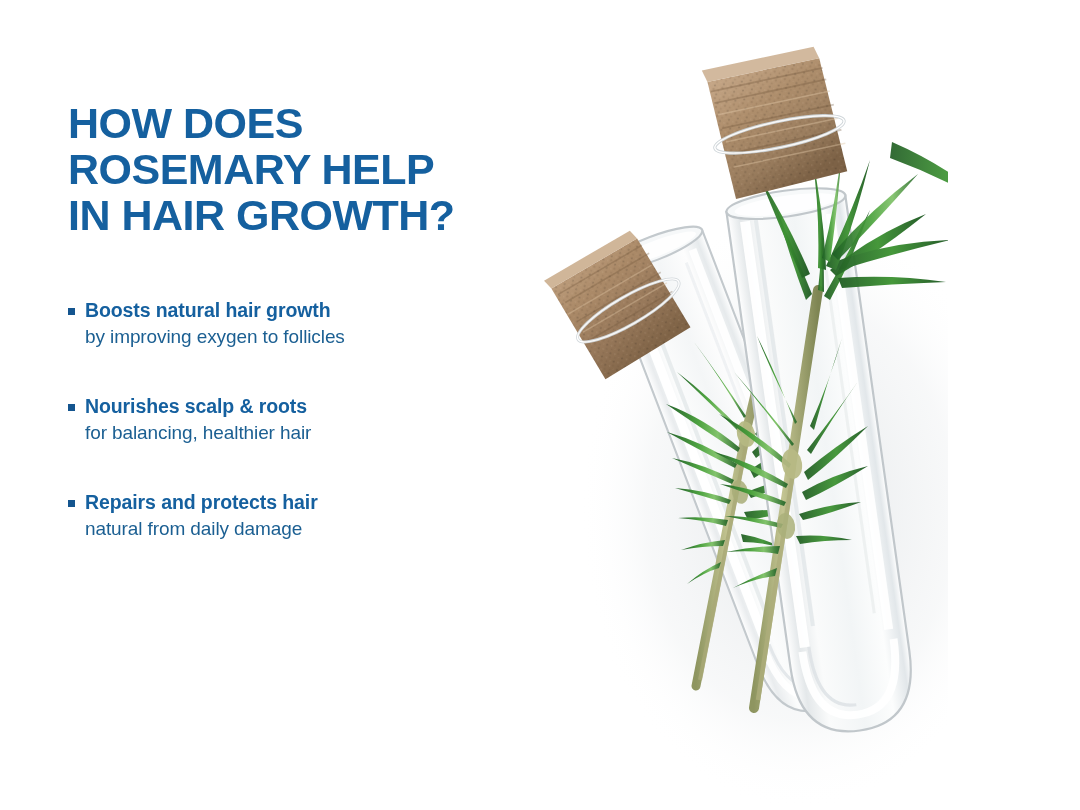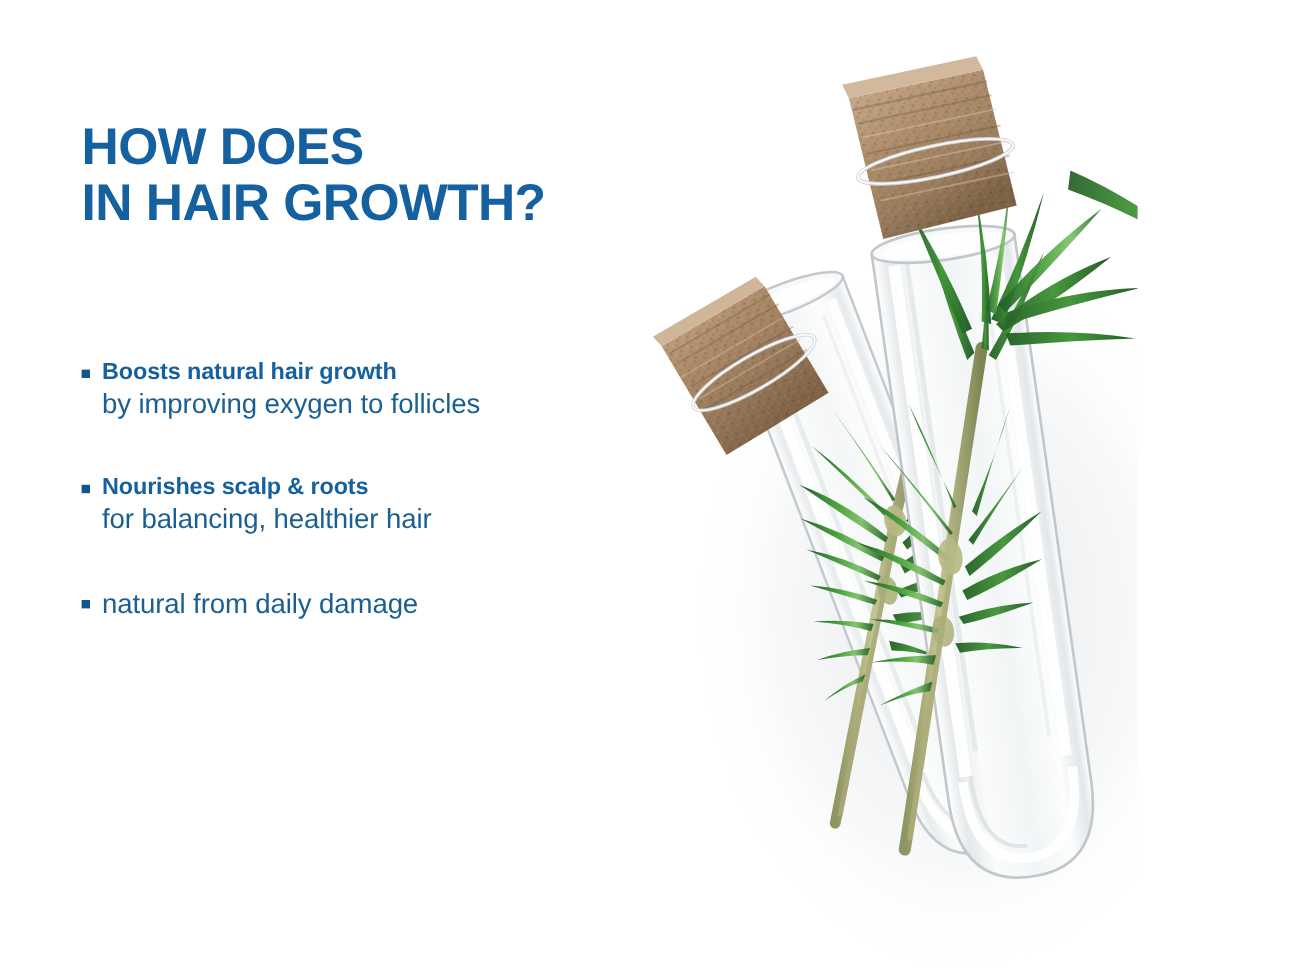--- a/index.html
+++ b/index.html
@@ -64,21 +64,21 @@
   .benefit-title {
     display: block;
     font-size: 19.5px;
     line-height: 25px;
     font-weight: bold;
     color: #15609f;
     letter-spacing: -0.1px;
   }
   .benefit-sub {
     display: block;
-    font-size: 23px;
+    font-size: 19px;
     line-height: 27px;
     font-weight: normal;
     color: #1b5f92;
     letter-spacing: -0.1px;
   }
 
   
   .photo {
     position: absolute;
     left: 500px;
@@ -91,20 +91,21 @@
   .photo svg { display: block; }
 </style>
 </head>
 <body>
 
 <div id="infographic">
 
   <div class="text-col">
     <h1 class="headline">
       <span class="hl-line">HOW DOES</span>
+      <span class="hl-line">ROSEMARY HELP</span>
       <span class="hl-line">IN HAIR GROWTH?</span>
     </h1>
   </div>
 
   <div class="benefit-list">
 
     <div class="benefit">
       <span class="bullet-square"></span>
       <span class="benefit-title">Boosts natural hair growth</span>
       <span class="benefit-sub">by improving exygen to follicles</span>
@@ -112,20 +113,21 @@
 
 
     <div class="benefit">
       <span class="bullet-square"></span>
       <span class="benefit-title">Nourishes scalp &amp; roots</span>
       <span class="benefit-sub">for balancing, healthier hair</span>
     </div>
 
     <div class="benefit">
       <span class="bullet-square"></span>
+      <span class="benefit-title">Repairs and protects hair</span>
       <span class="benefit-sub">natural from daily damage</span>
     </div>
 
   </div>
 
   <div class="photo">
     <svg width="580" height="810" viewBox="0 0 580 810" xmlns="http://www.w3.org/2000/svg">
       <defs>
 
         <linearGradient id="glassGrad" x1="0" y1="0" x2="1" y2="0">

